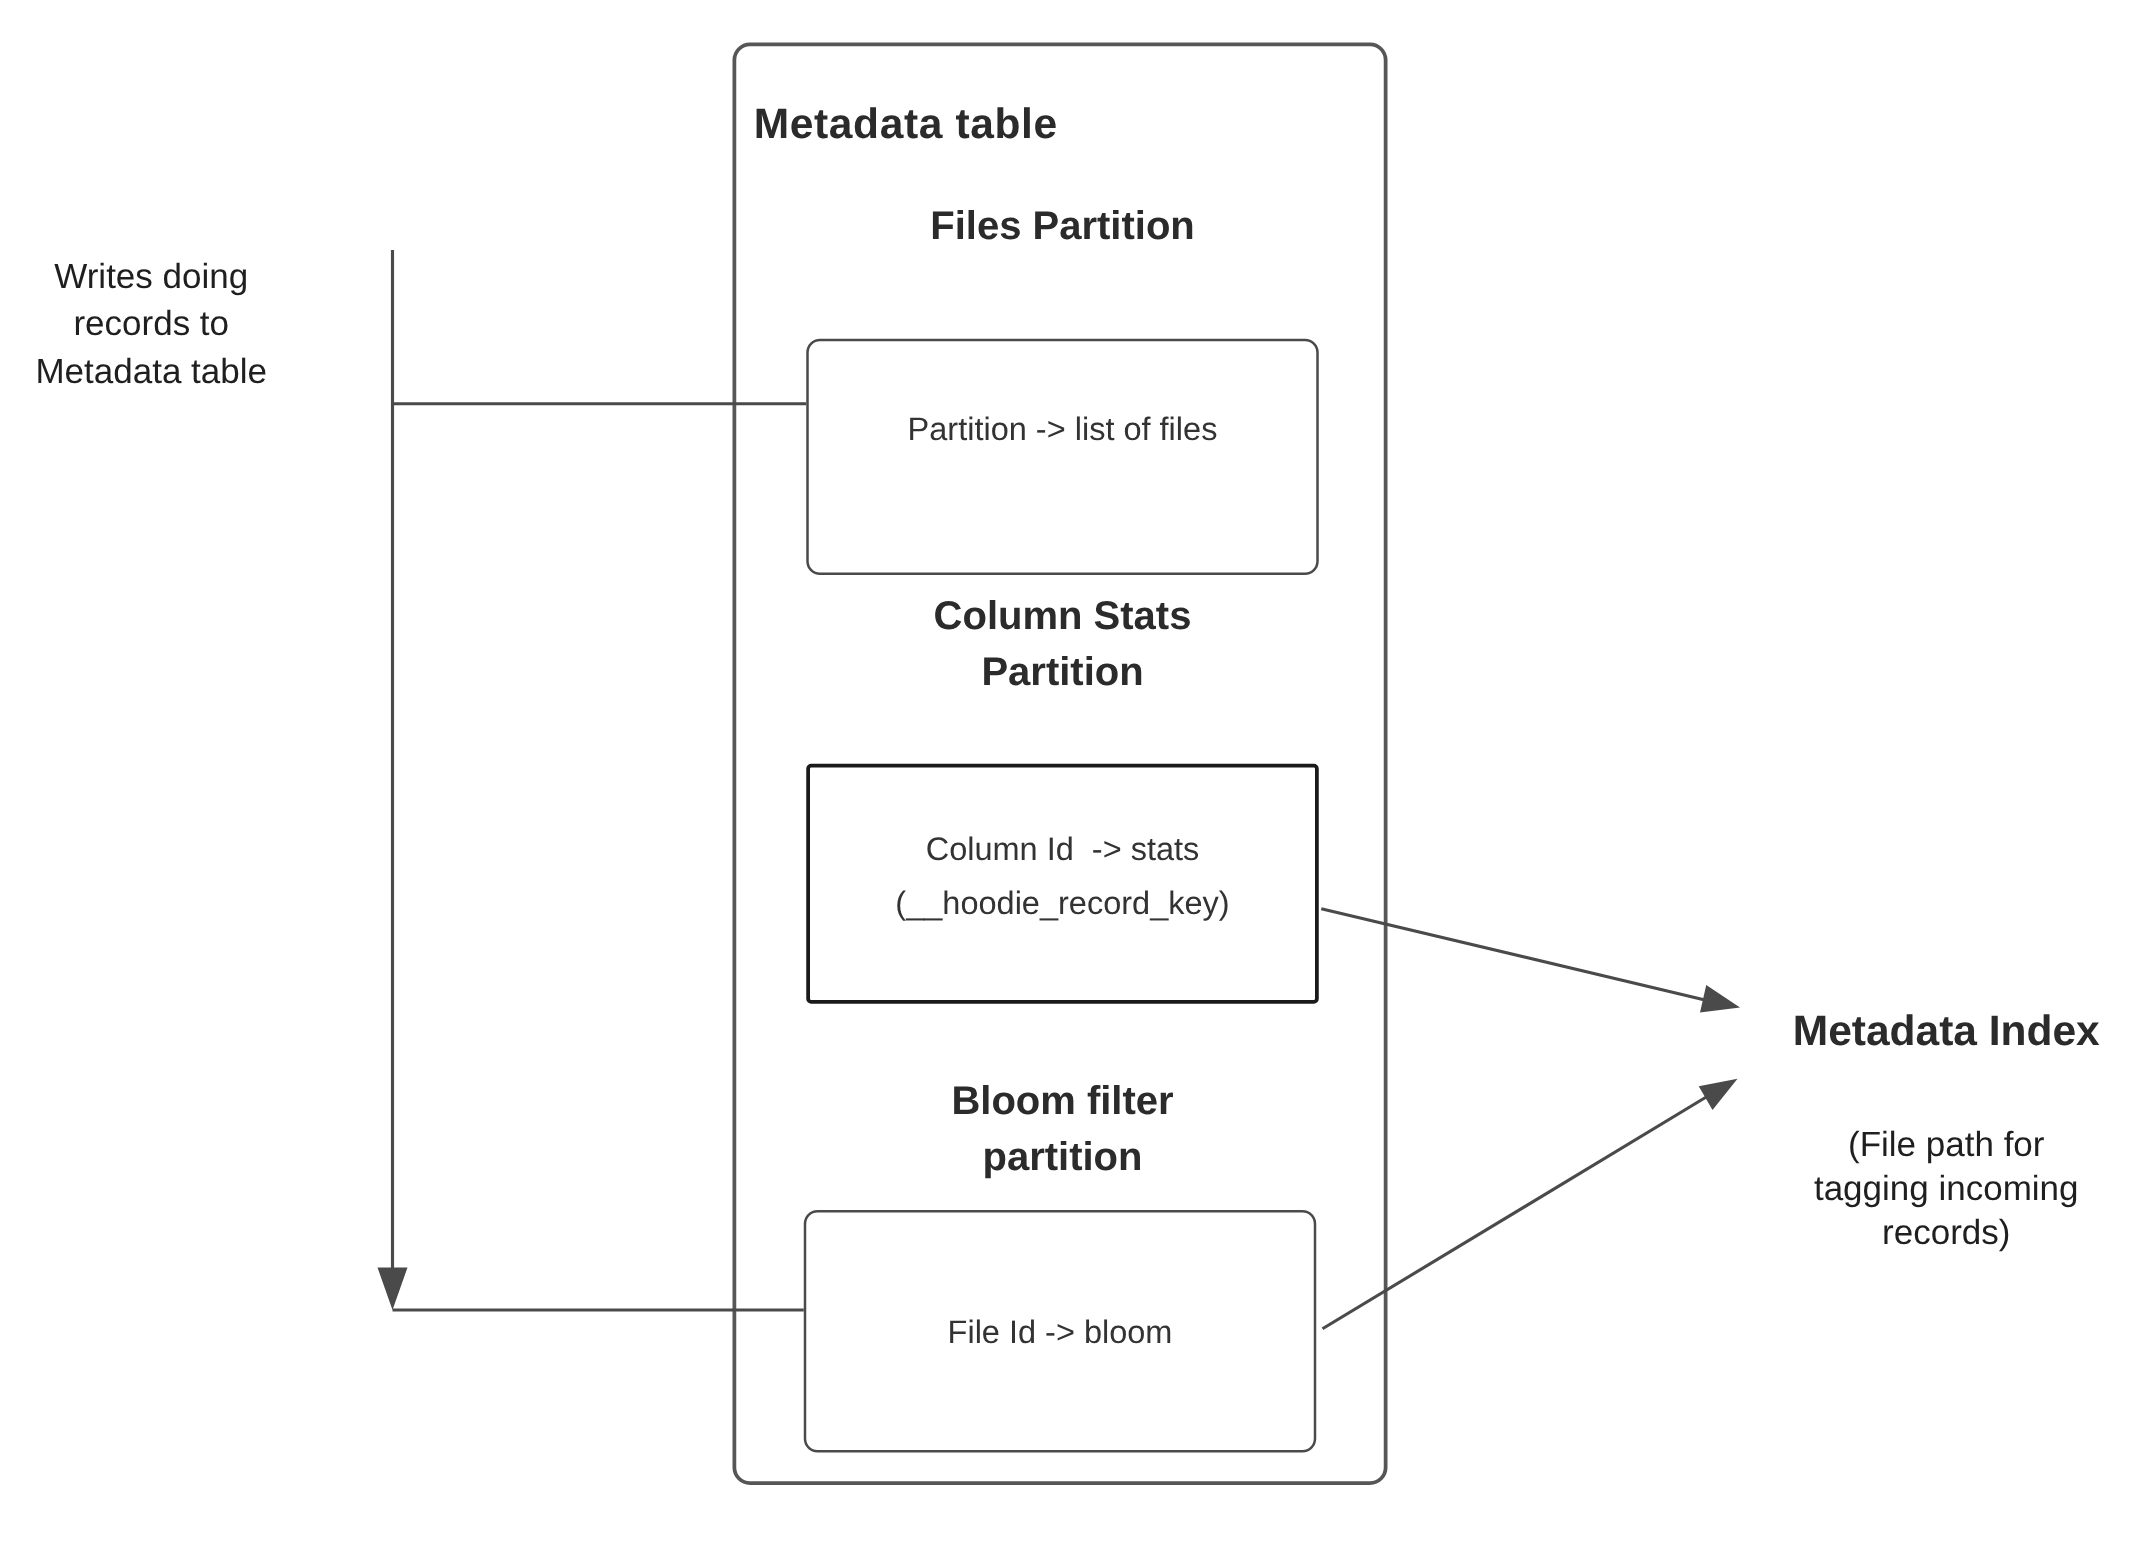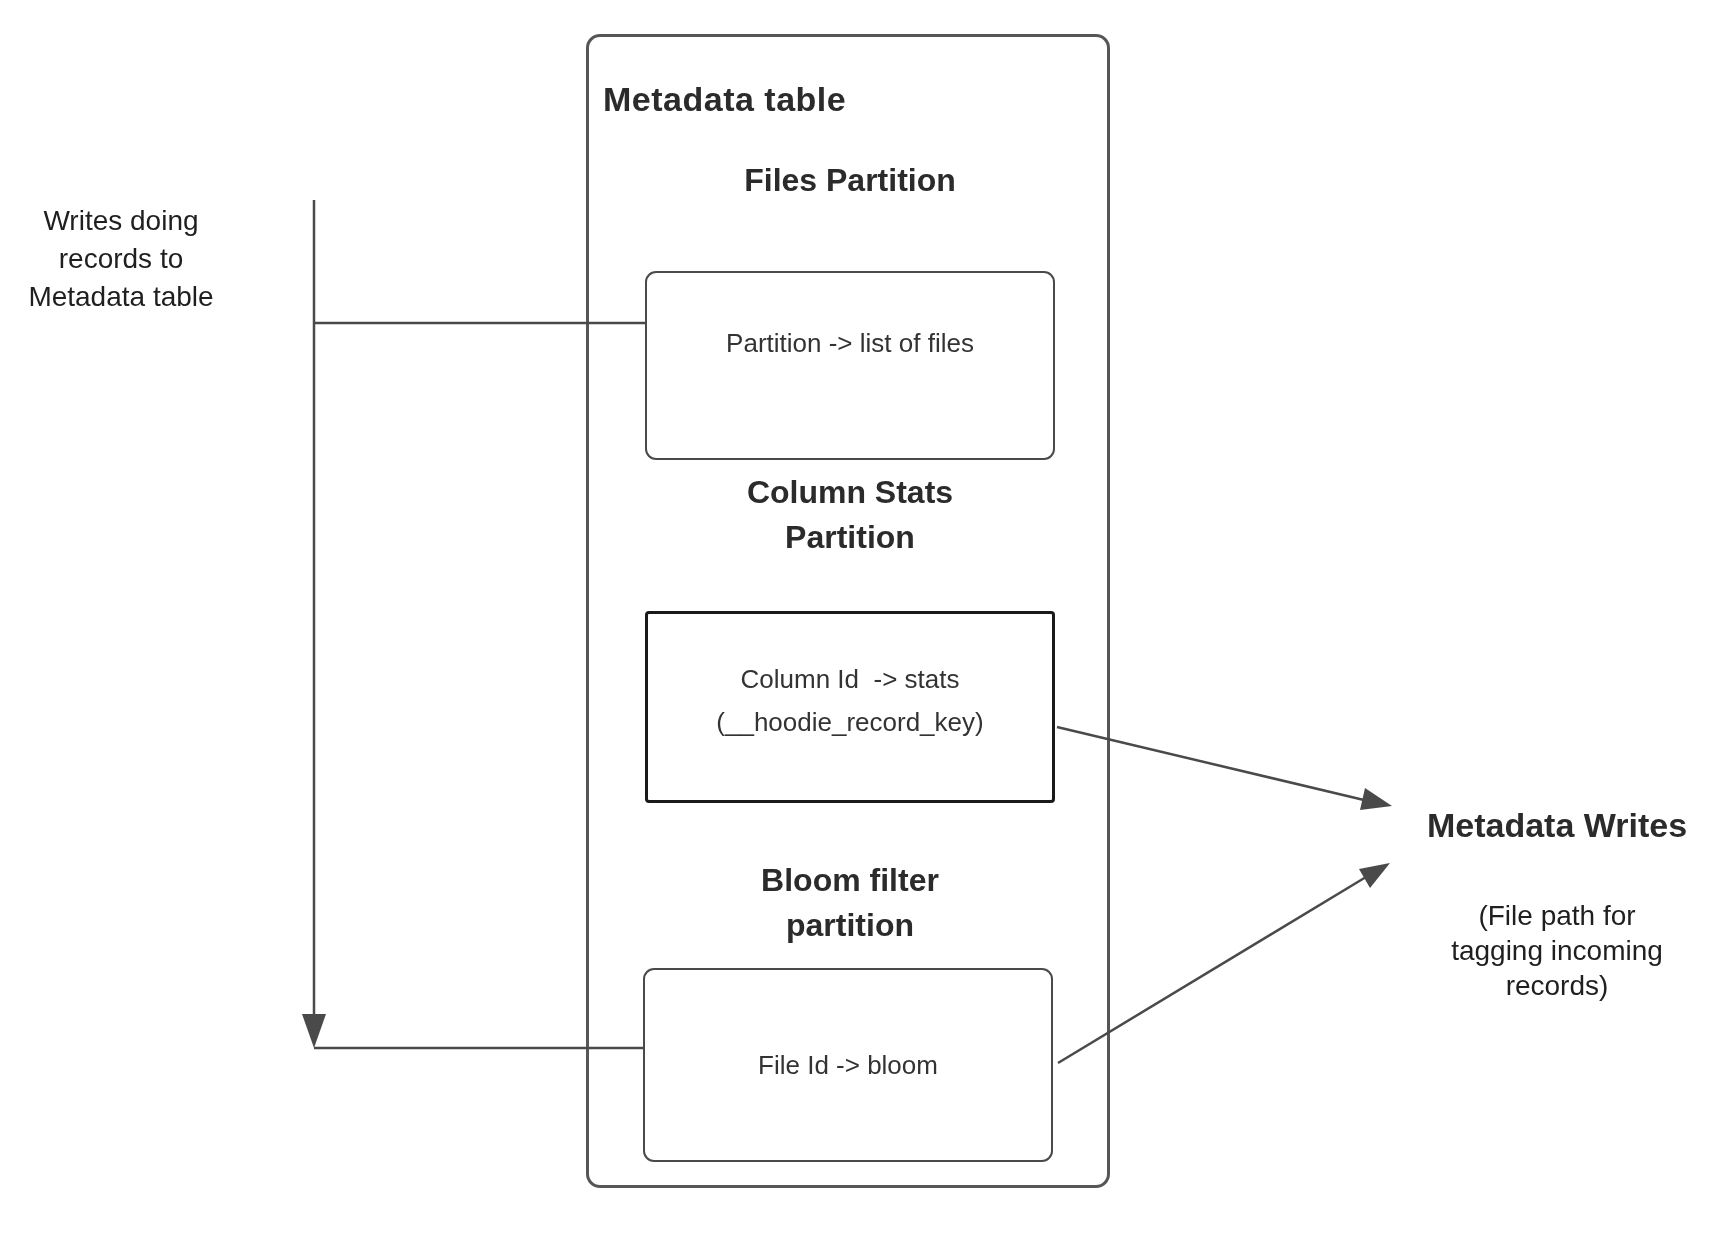--- a/index.html
+++ b/index.html
@@ -170,20 +170,20 @@
   </div>
 
   <div class="abs part-heading heading-bloom">
     <div>Bloom filter</div>
     <div>partition</div>
   </div>
   <div class="abs part-box box-bloom">
     <div class="box-line">File Id -&gt; bloom</div>
   </div>
 
-  <div class="abs index-title">Metadata Writes</div>
+  <div class="abs index-title">Metadata Index</div>
   <div class="abs index-subtitle">
     <div>(File path for</div>
     <div>tagging incoming</div>
     <div>records)</div>
   </div>
 
 </div>
 
 </body></html>

